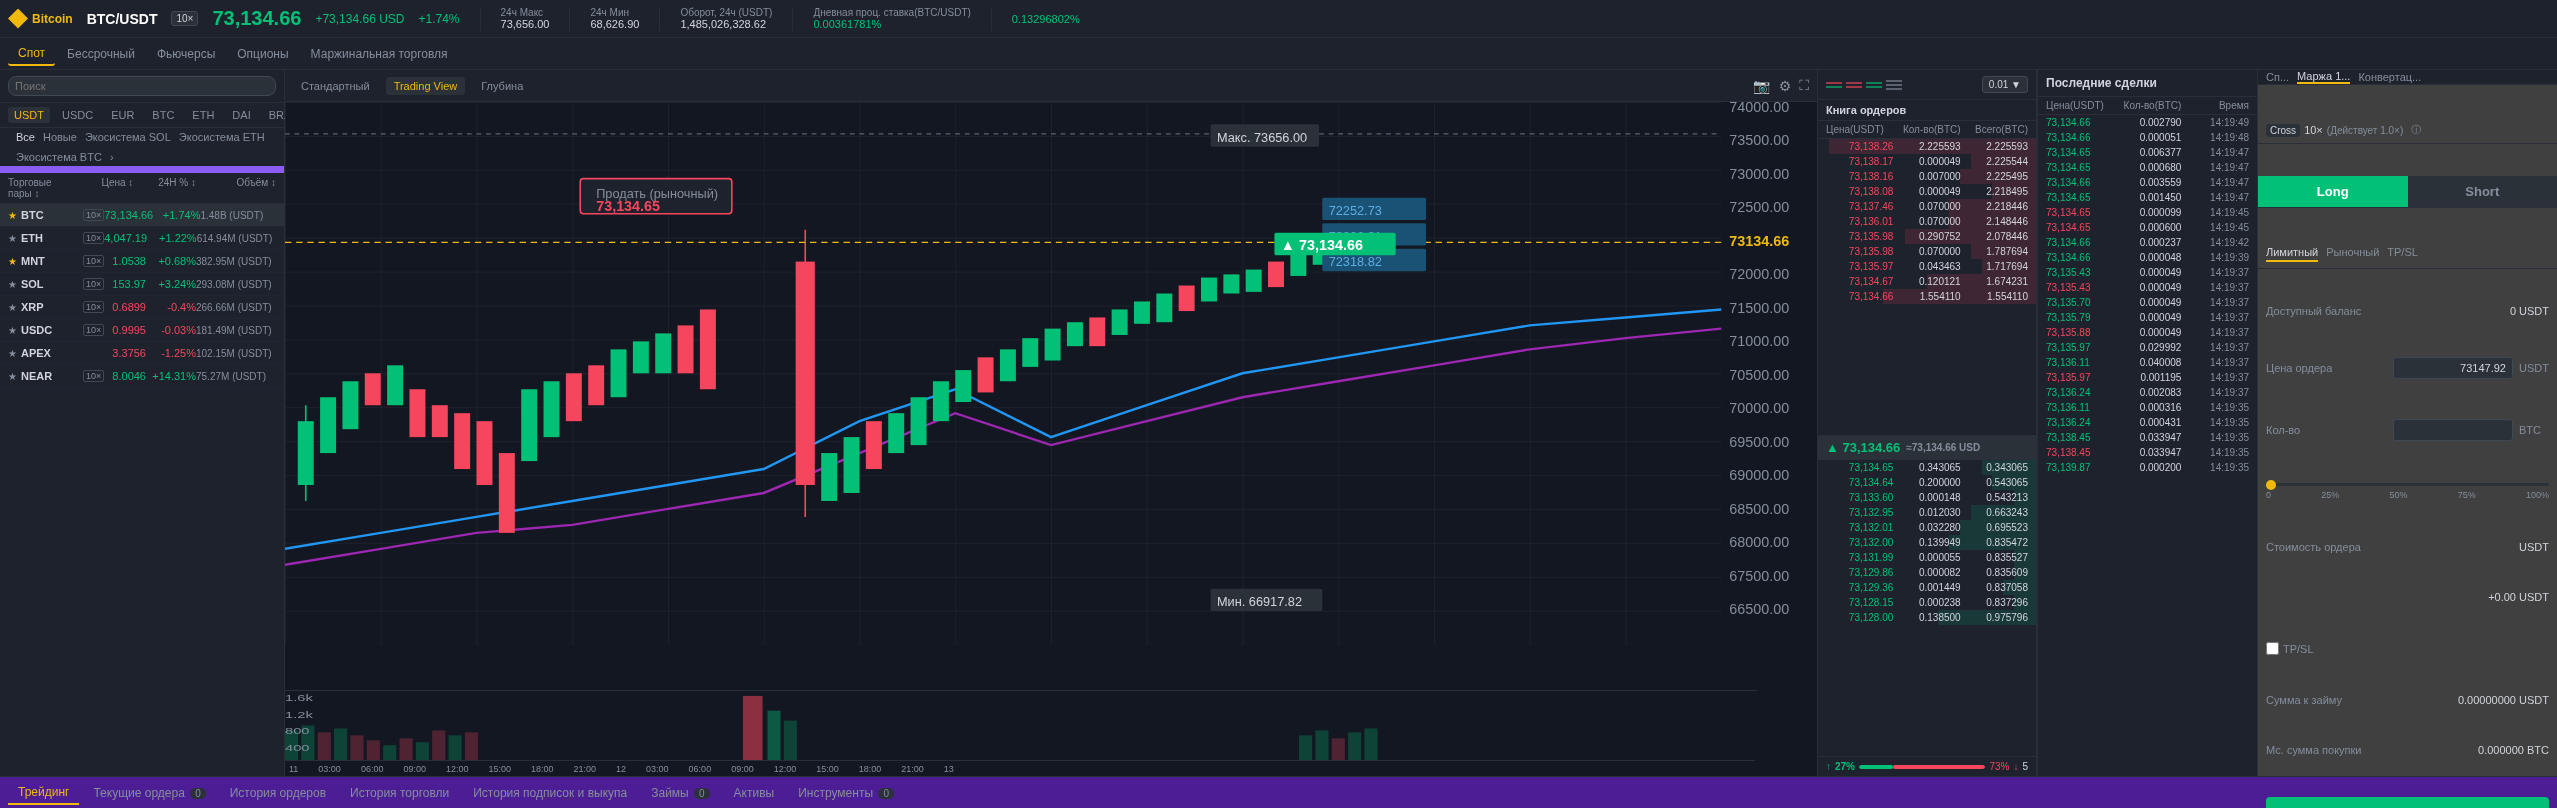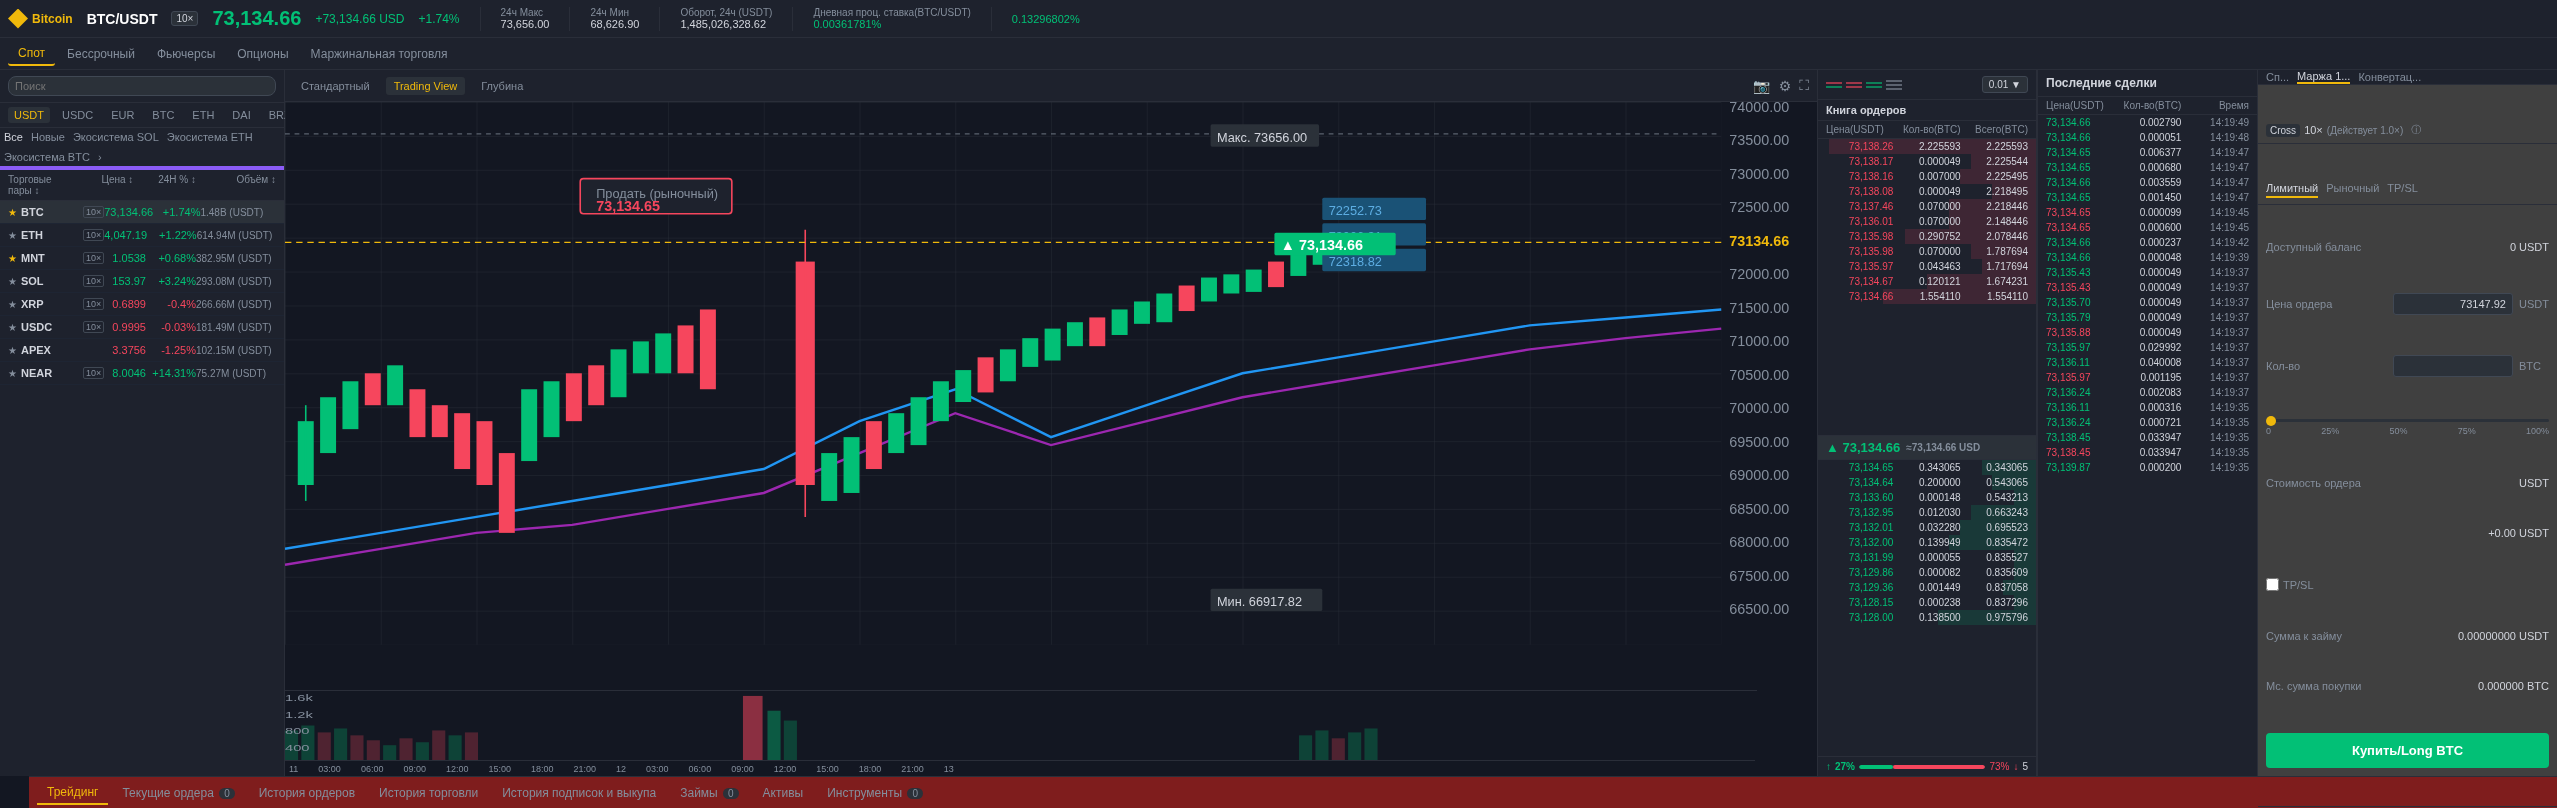--- a/index.html
+++ b/index.html
@@ -102,23 +102,23 @@
     .token-tab {
       padding: 2px 6px;
       border-radius: 3px;
       cursor: pointer;
       font-size: 11px;
       color: #848e9c;
     }
     .token-tab.active { background: #2b3139; color: #f0b90b; }
     .category-tabs {
       display: flex;
-      padding: 3px 4px;
+      padding: 3px 16px;
       gap: 8px;
-      border-bottom: 4px solid #8b5cf6;
+      border-bottom: 7px solid #8b5cf6;
       flex-wrap: wrap;
     }
     .category-tab {
       font-size: 11px;
       color: #848e9c;
       cursor: pointer;
     }
     .category-tab.active { color: #d1d4dc; }
     .pairs-header {
       display: flex;
@@ -413,26 +413,25 @@
       padding: 2px 8px;
       font-size: 10px;
     }
     .rt-row span { flex: 1; text-align: right; }
     .rt-row span:first-child { text-align: left; }
 
     
     .bottom-tabs {
       display: flex;
       align-items: center;
-      background: #7f1d1d;
+      background: #4c1d95;
       border-top: 1px solid #2a2e39;
       height: 32px;
       padding: 0 8px;
       gap: 4px;
-      margin-left: 29px;
     }
     .bottom-tab {
       padding: 4px 10px;
       cursor: pointer;
       color: #848e9c;
       font-size: 12px;
     }
     .bottom-tab.active { color: #f0b90b; border-bottom: 2px solid #f0b90b; }
     .bottom-tab-badge {
       background: #2b3139;
@@ -1138,21 +1137,21 @@
     <span>0.002083</span>
     <span style="color:#848e9c;">14:19:37</span>
   </div>
         <div class="rt-row">
     <span class="pos">73,136.11</span>
     <span>0.000316</span>
     <span style="color:#848e9c;">14:19:35</span>
   </div>
         <div class="rt-row">
     <span class="pos">73,136.24</span>
-    <span>0.000721</span>
+    <span>0.000431</span>
     <span style="color:#848e9c;">14:19:35</span>
   </div>
         <div class="rt-row">
     <span class="pos">73,138.45</span>
     <span>0.033947</span>
     <span style="color:#848e9c;">14:19:35</span>
   </div>
         <div class="rt-row">
     <span class="neg">73,138.45</span>
     <span>0.033947</span>
@@ -1174,20 +1173,24 @@
       <span style="font-size:11px; color:#848e9c;">Конвертац...</span>
     </div>
 
     <div class="trade-panel-header">
       <span class="cross-badge">Cross</span>
       <span style="font-size:11px; color:#d1d4dc;">10×</span>
       <span style="font-size:10px; color:#848e9c;">(Действует 1.0×)</span>
       <span style="font-size:10px; color:#848e9c; margin-left:4px;">ⓘ</span>
     </div>
 
+    <div class="long-short-btns">
+      <div class="long-btn">Long</div>
+      <div class="short-btn">Short</div>
+    </div>
 
     <div class="order-type-tabs">
       <div class="order-type-tab active">Лимитный</div>
       <div class="order-type-tab">Рыночный</div>
       <div class="order-type-tab">TP/SL</div>
     </div>
 
     <div class="form-row">
       <span class="form-label">Доступный баланс</span>
       <span class="form-value">0 USDT</span>

